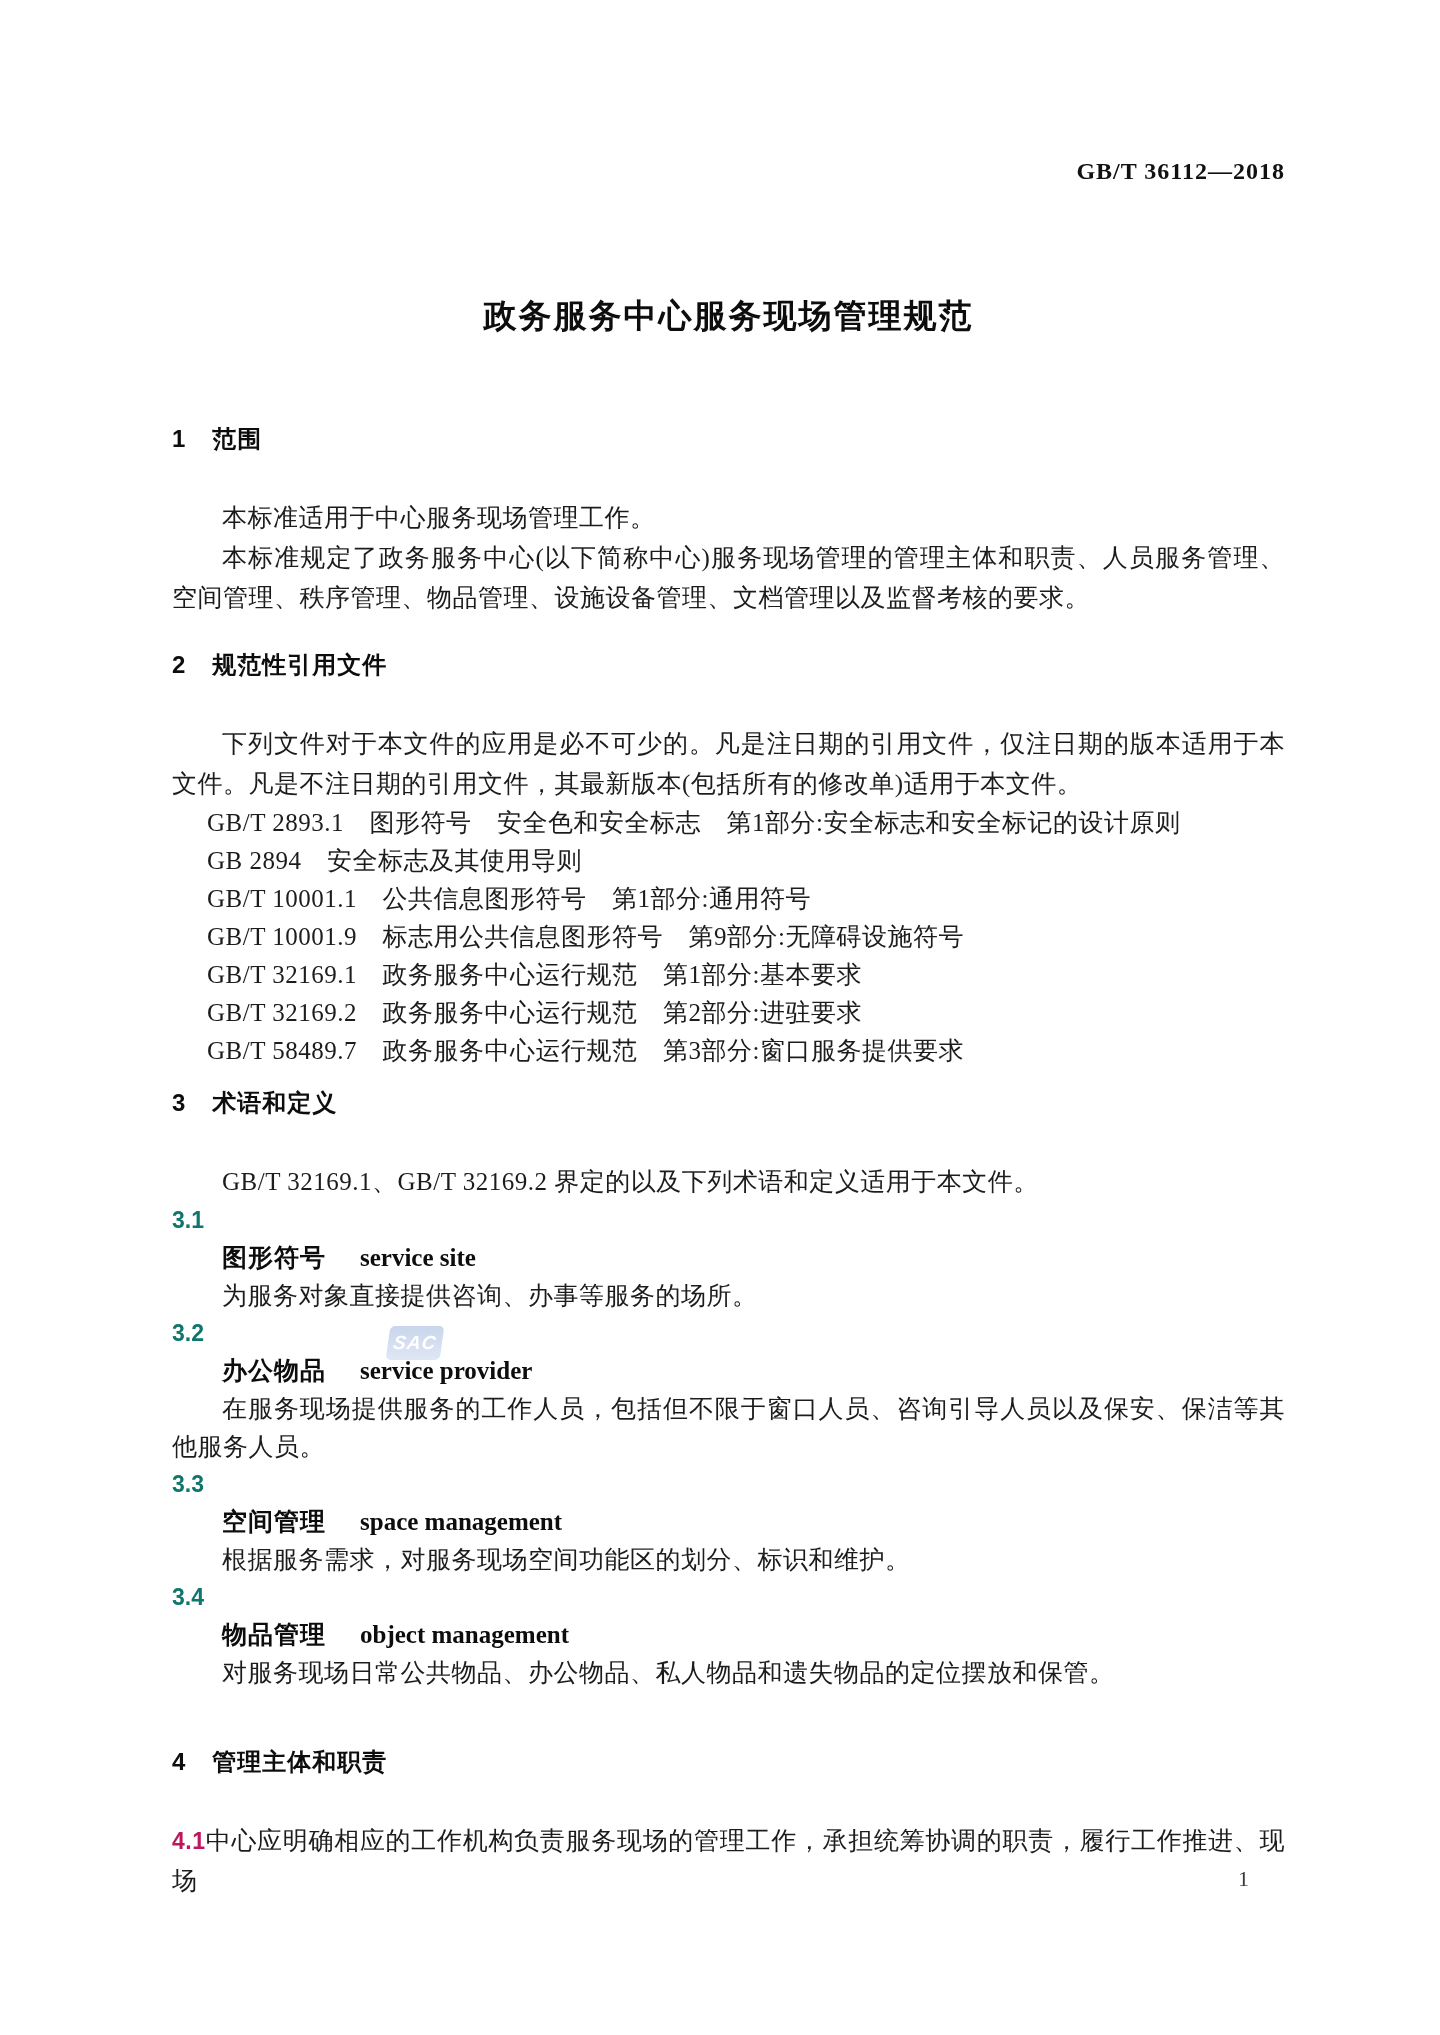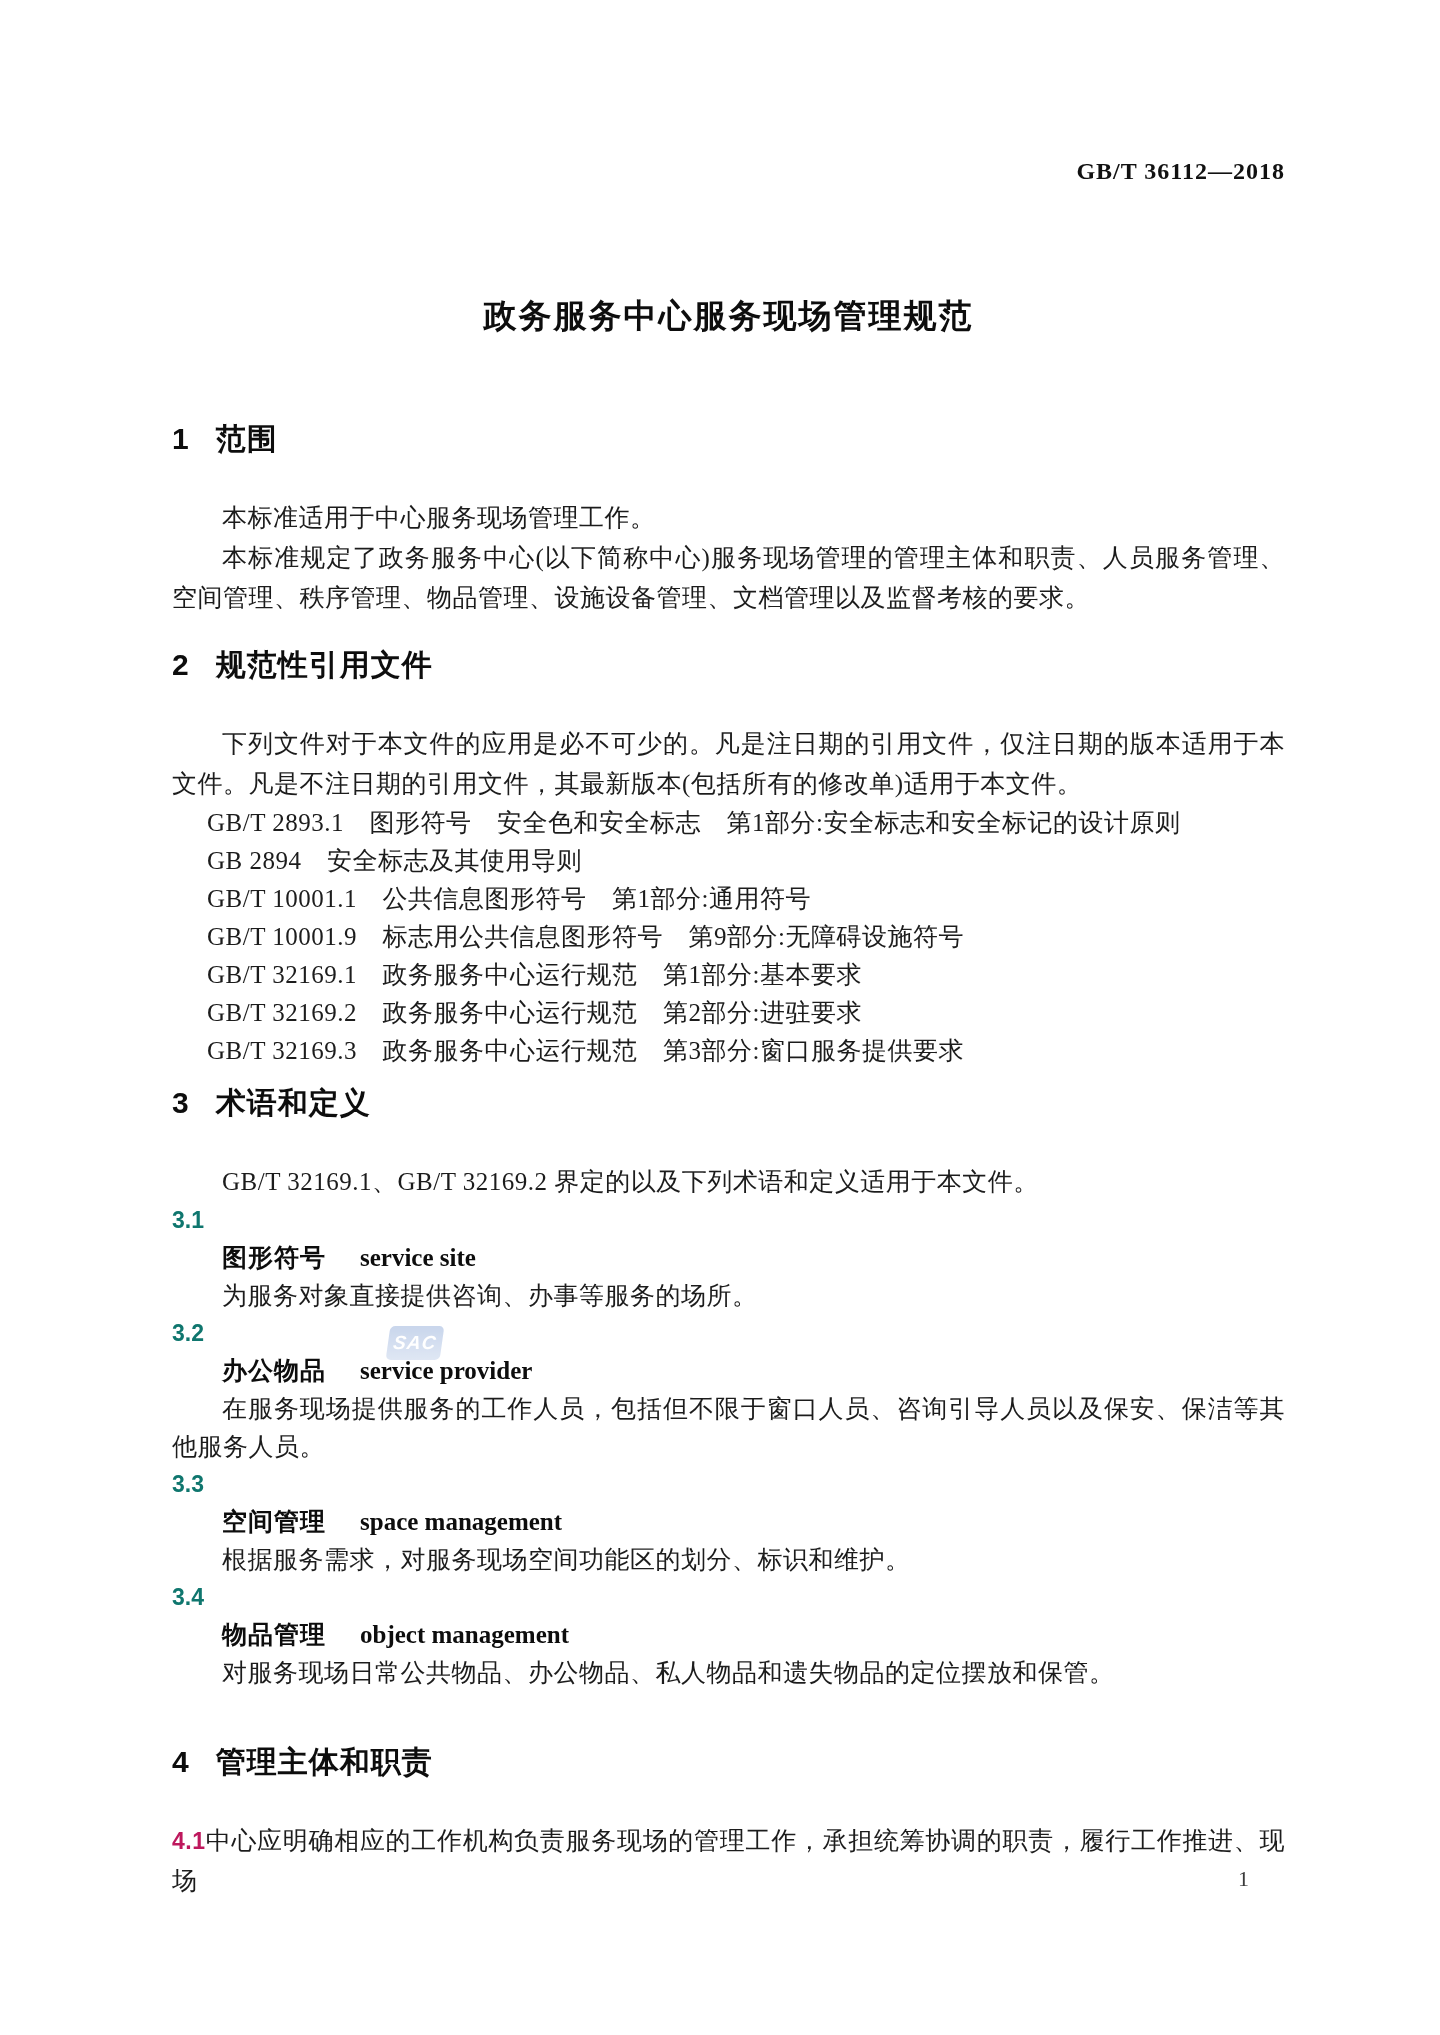--- a/index.html
+++ b/index.html
@@ -43,21 +43,21 @@
   }
   
   section { margin: 0; }
   #sec-1 { margin-top: 86px; }
   #sec-2 { margin-top: 32px; }
   #sec-3 { margin-top: 18px; }
   #sec-4 { margin-top: 55px; }
   .section-heading {
     font-family: "Liberation Sans", "DejaVu Sans", sans-serif;
     font-weight: bold;
-    font-size: 30px;
+    font-size: 24px;
     line-height: 30px;
     margin: 0 0 44px 0;
     color: #0d0d0d;
     letter-spacing: 1px;
   }
   .section-heading .sec-num { display: inline-block; margin-right: 26px; }
   
   .para {
     margin: 0;
     font-size: 25px;
@@ -178,21 +178,21 @@
       <span class="sec-num">2</span><span>规范性引用文件</span>
     </h2>
     <p class="para">下列文件对于本文件的应用是必不可少的。凡是注日期的引用文件，仅注日期的版本适用于本文件。凡是不注日期的引用文件，其最新版本(包括所有的修改单)适用于本文件。</p>
     <ul class="refs">
       <li>GB/T 2893.1　图形符号　安全色和安全标志　第1部分:安全标志和安全标记的设计原则</li>
       <li>GB 2894　安全标志及其使用导则</li>
       <li>GB/T 10001.1　公共信息图形符号　第1部分:通用符号</li>
       <li>GB/T 10001.9　标志用公共信息图形符号　第9部分:无障碍设施符号</li>
       <li>GB/T 32169.1　政务服务中心运行规范　第1部分:基本要求</li>
       <li>GB/T 32169.2　政务服务中心运行规范　第2部分:进驻要求</li>
-      <li>GB/T 32169.3　政务服务中心运行规范　第3部分:窗口服务提供要求</li>
+      <li>GB/T 58489.7　政务服务中心运行规范　第3部分:窗口服务提供要求</li>
     </ul>
   </section>
 
   <section id="sec-3">
     <h2 class="section-heading">
       <span class="sec-num">3</span><span>术语和定义</span>
     </h2>
     <p class="para">GB/T 32169.1、GB/T 32169.2 界定的以及下列术语和定义适用于本文件。</p>
 
     <div class="term-block">

